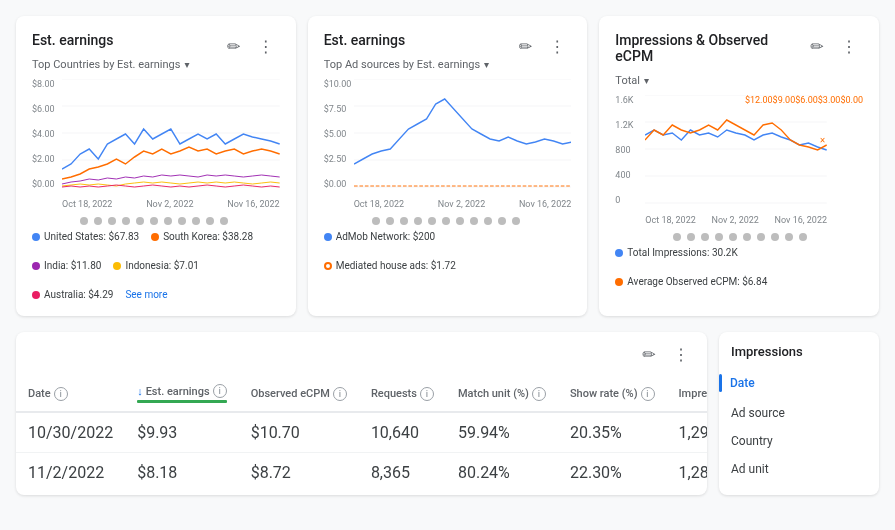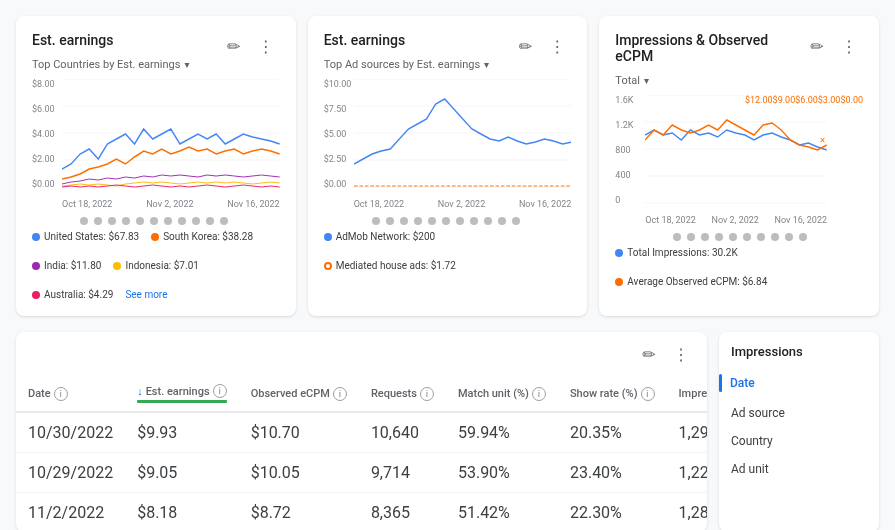--- a/index.html
+++ b/index.html
@@ -575,34 +575,25 @@
         <tr>
           <td>10/30/2022</td>
           <td>$9.93</td>
           <td>$10.70</td>
           <td>10,640</td>
           <td>59.94%</td>
           <td>20.35%</td>
           <td>1,298</td>
         </tr>
         <tr>
-          <td>10/29/2022</td>
-          <td>$9.05</td>
-          <td>$10.05</td>
-          <td>9,714</td>
-          <td>53.90%</td>
-          <td>23.40%</td>
-          <td>1,225</td>
-        </tr>
-        <tr>
           <td>11/2/2022</td>
           <td>$8.18</td>
           <td>$8.72</td>
           <td>8,365</td>
-          <td>51.42%</td>
+          <td>80.24%</td>
           <td>22.30%</td>
           <td>1,280</td>
         </tr>
       </tbody>
     </table>
   </div>
 
   <div class="dimensions-panel">
     <div class="dim-title">Impressions</div>
     <div class="dim-item active">

